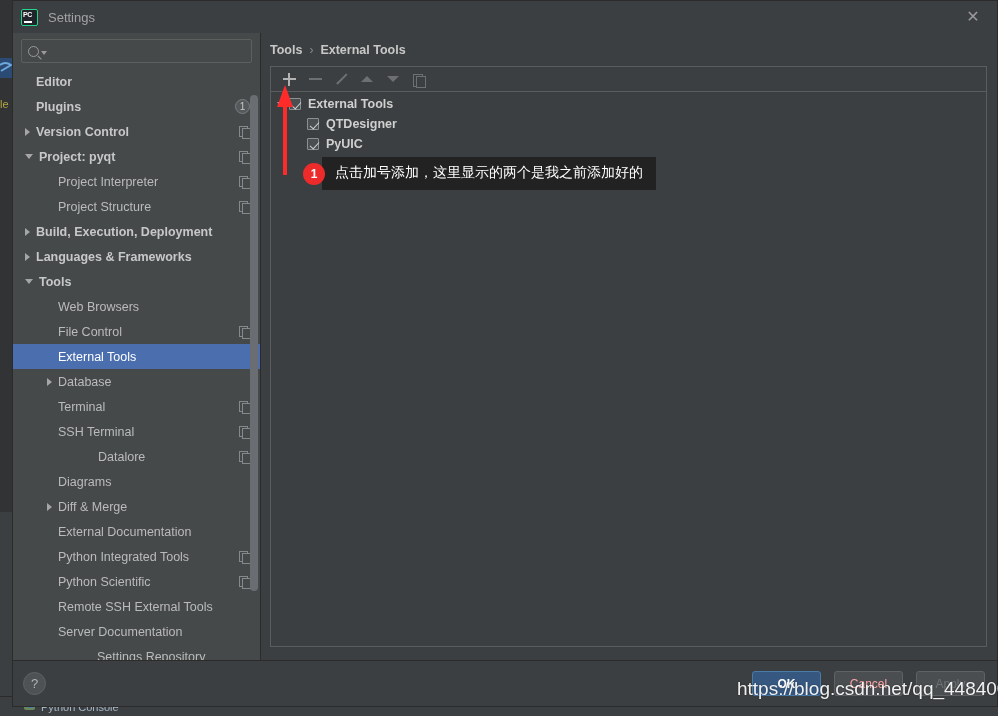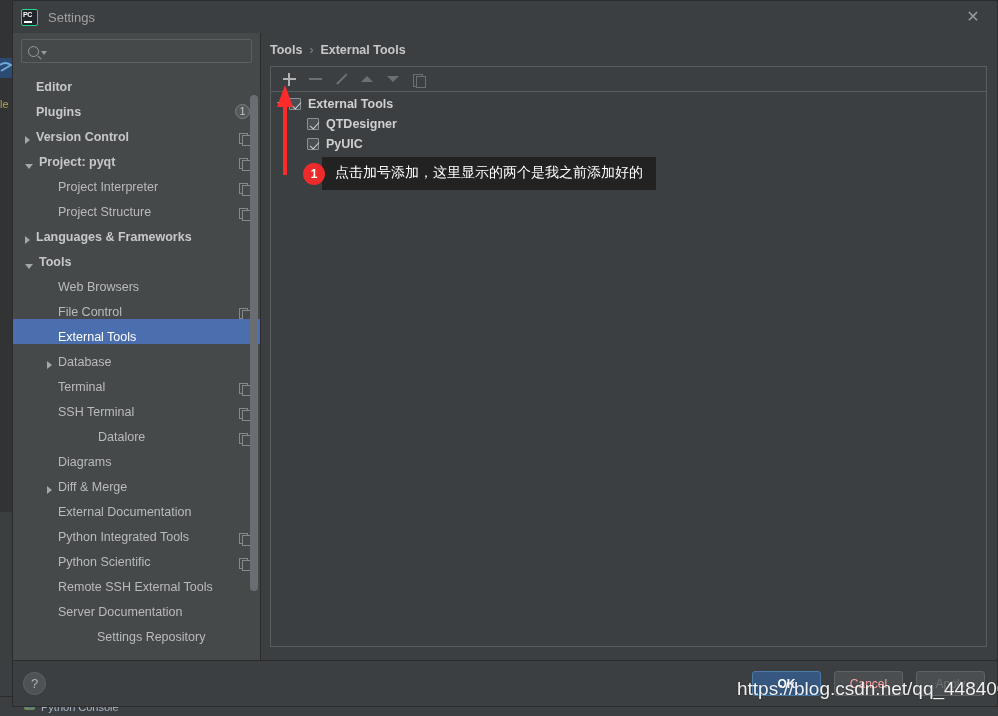--- a/index.html
+++ b/index.html
@@ -131,21 +131,21 @@
     flex: 1; background: transparent; border: none; outline: none;
     color: #bbbbbb; font-size: 12px; margin-left: 5px;
     font-family: "Liberation Sans", sans-serif;
   }
 
   .tree-scroll {
     flex: 1 1 auto; overflow: hidden; position: relative;
     padding-top: 2px;
   }
   .tree-item {
-    height: 25px; display: flex; align-items: flex-end;
+    height: 25px; display: flex; align-items: center;
     font-size: 12.5px; color: #bbbbbb; cursor: pointer;
     padding-right: 10px; position: relative; white-space: nowrap;
   }
   .tree-item.selected { background: #4b6eaf; color: #ffffff; }
   .tree-item .arrow {
     width: 0; height: 0; flex: 0 0 auto; margin-right: 6px;
   }
   .tree-item .arrow.right {
     border-left: 5px solid #a6a6a6;
     border-top: 4px solid transparent; border-bottom: 4px solid transparent;
@@ -400,20 +400,25 @@
             <span class="copy-icon"></span>
           </div>
           <div class="tree-item" style="padding-left: 34px;">
             <span class="arrow none"></span>
             <span class="lbl">Project Structure</span>
             <span class="spacer"></span>
             <span class="copy-icon"></span>
           </div>
           <div class="tree-item bold" style="padding-left: 12px;">
             <span class="arrow right"></span>
+            <span class="lbl">Build, Execution, Deployment</span>
+            <span class="spacer"></span>
+          </div>
+          <div class="tree-item bold" style="padding-left: 12px;">
+            <span class="arrow right"></span>
             <span class="lbl">Languages &amp; Frameworks</span>
             <span class="spacer"></span>
           </div>
           <div class="tree-item bold" style="padding-left: 12px;">
             <span class="arrow down"></span>
             <span class="lbl">Tools</span>
             <span class="spacer"></span>
           </div>
           <div class="tree-item" style="padding-left: 34px;">
             <span class="arrow none"></span>

